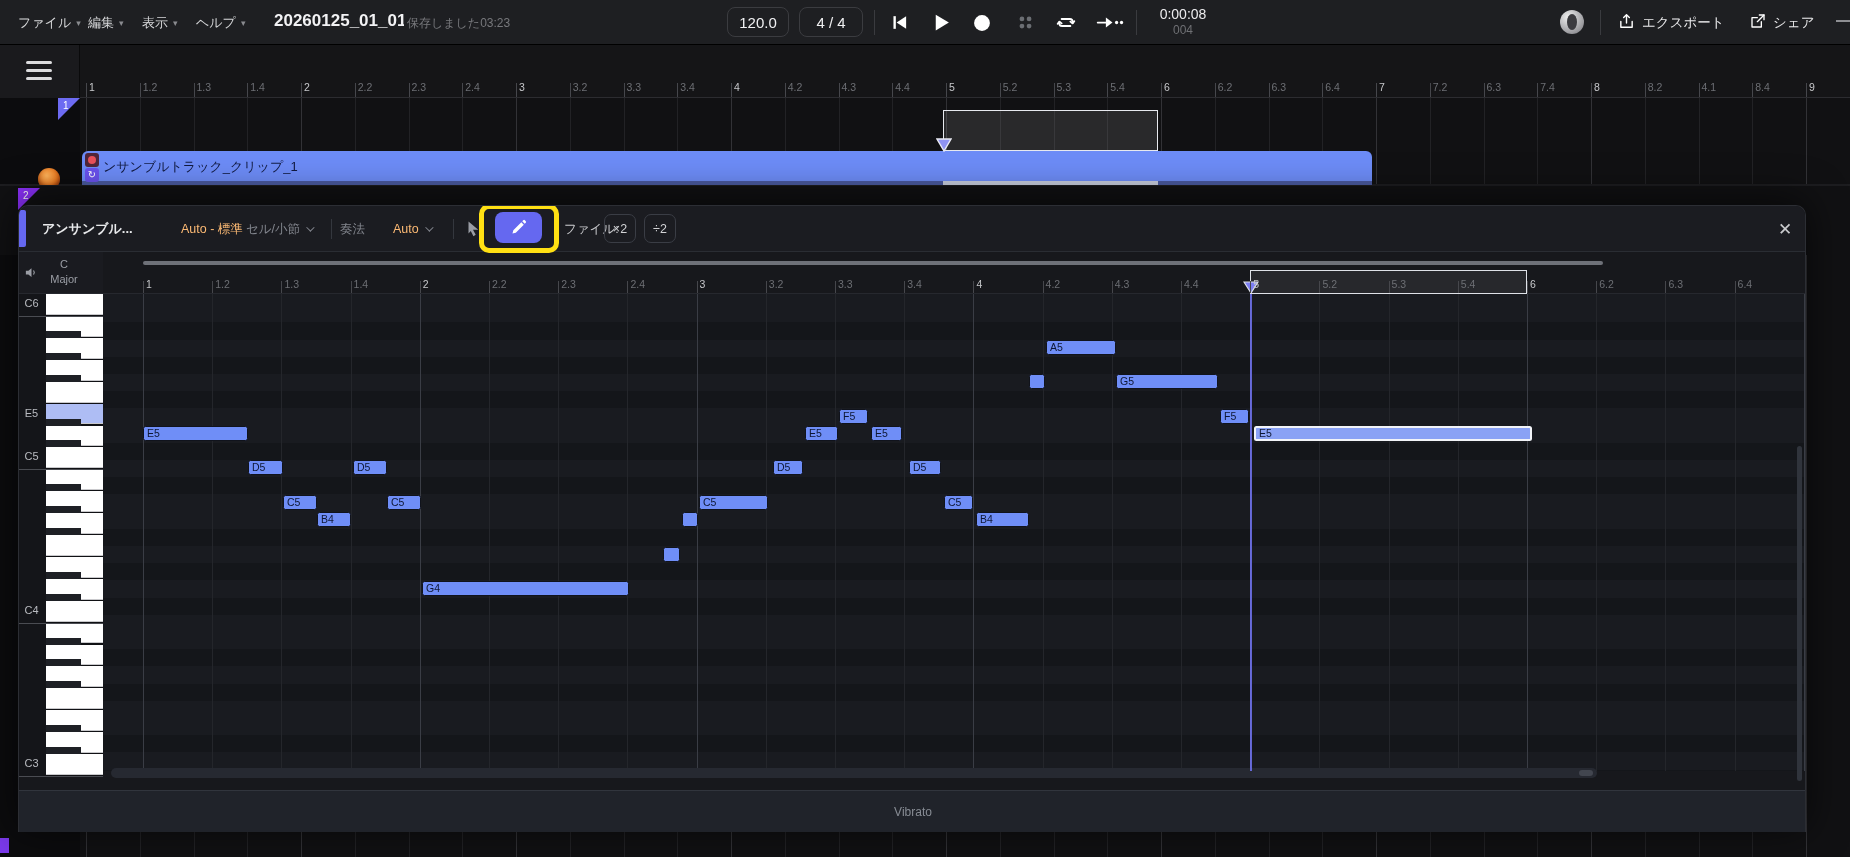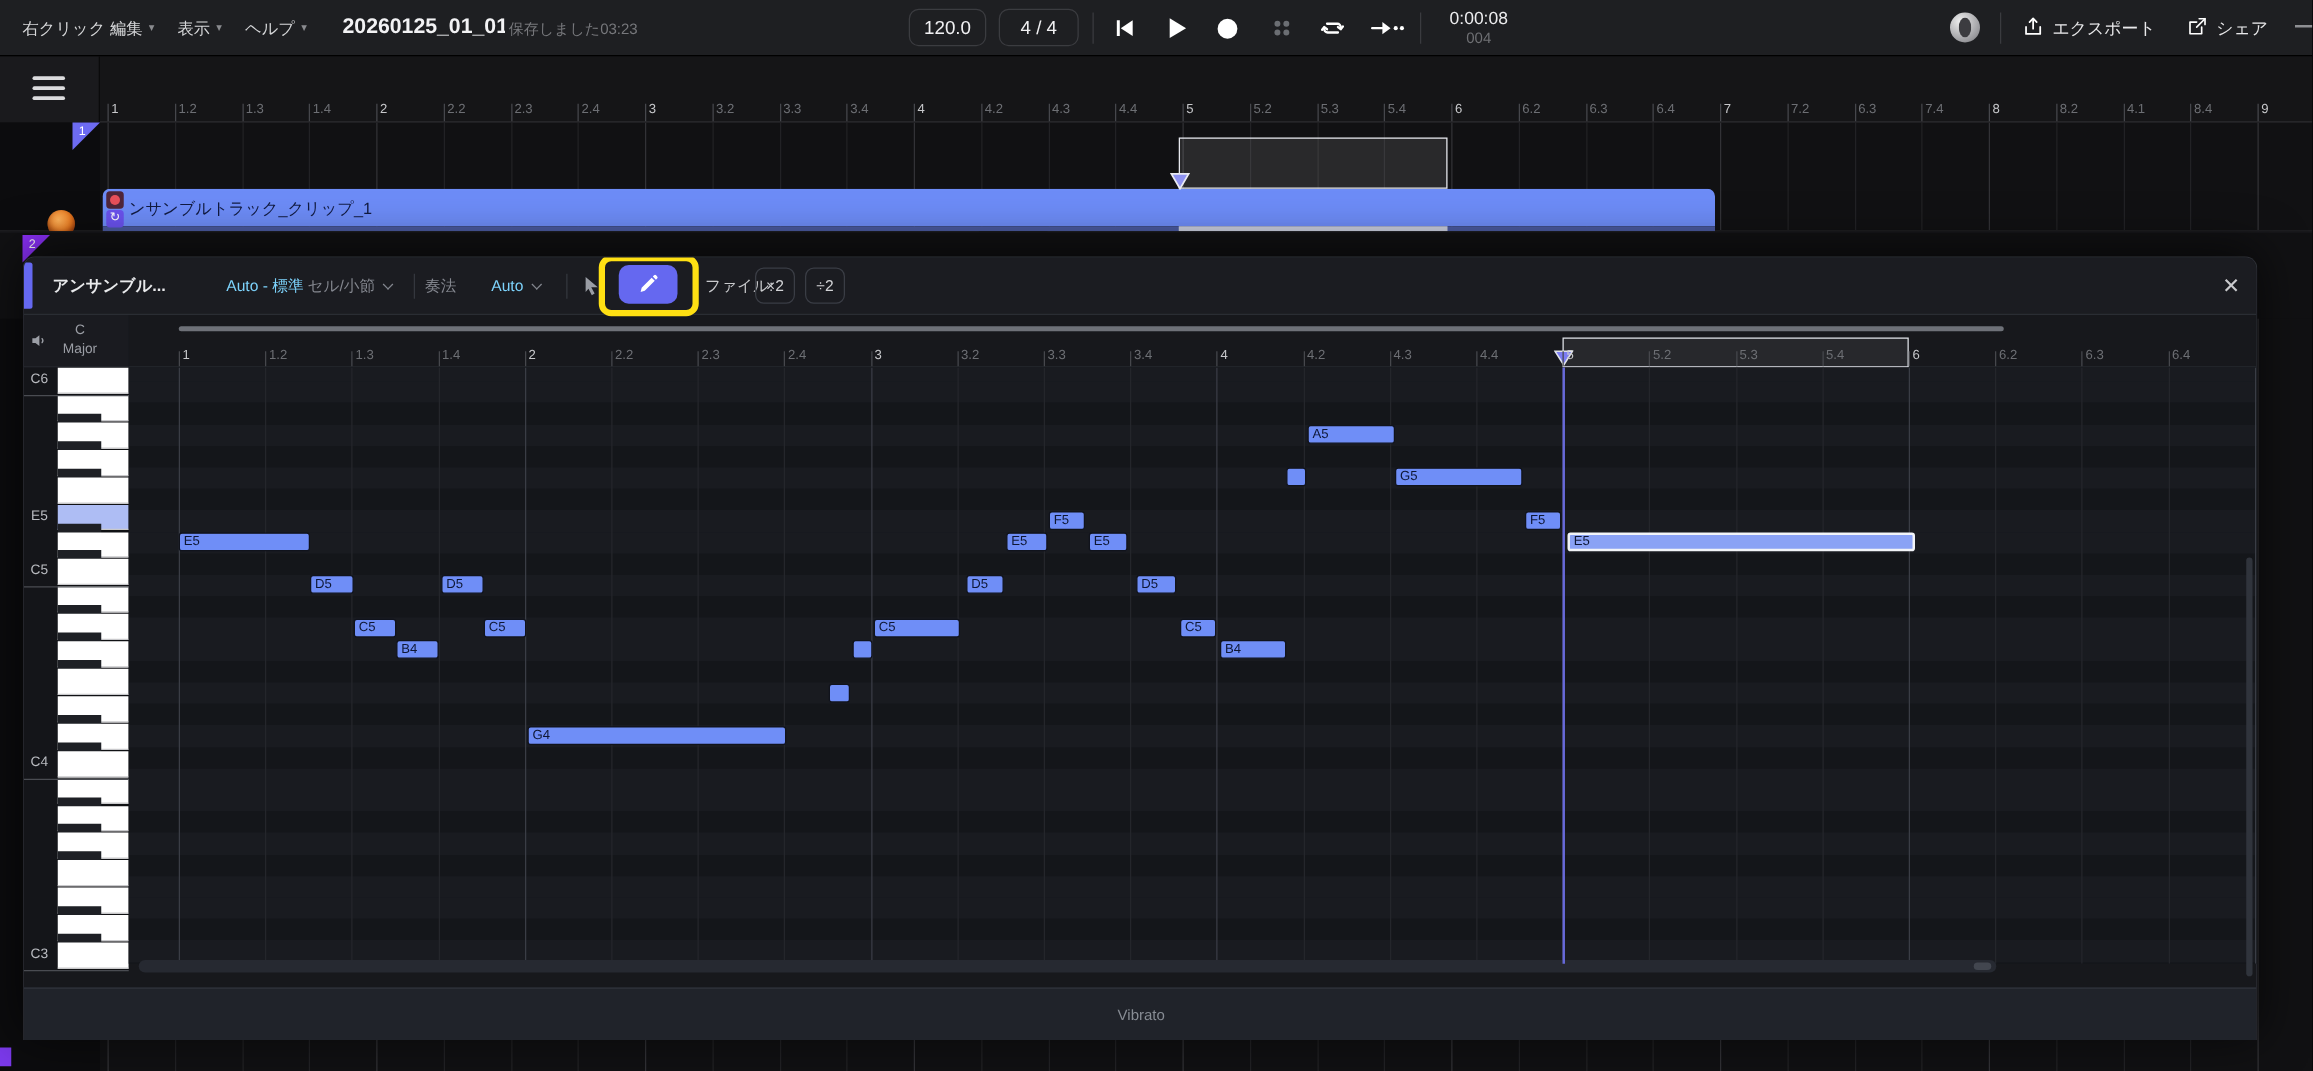--- a/index.html
+++ b/index.html
@@ -64,21 +64,21 @@
   #arr-marker { position:absolute; left:936px; top:40px; }
   #trk2-row { position:absolute; left:0; top:140px; width:1850px; height:70px; background:#111113; border-top:1px solid #1d1d20; }
   #bottom-purple { position:absolute; left:0; top:793px; width:9px; height:15px; background:#7c3aed; }
 
   
   #panel { position:absolute; left:18px; top:205px; width:1788px; height:627px; background:#17181c;
            border:1px solid #2c2e34; border-bottom:none; border-radius:10px 10px 0 0; z-index:20;
            box-shadow:0 -4px 40px rgba(0,0,0,.65); overflow:hidden; }
   #pr-toolbar { position:absolute; left:0; top:0; width:100%; height:46px; background:#1b1c21; border-bottom:1px solid #2a2d33; }
   #pr-accent { position:absolute; left:0; top:4px; width:7px; height:37px; border-radius:0 2px 2px 0; }
-  .tb-text { position:absolute; top:0; height:46px; display:flex; align-items:center; font-size:12.5px; color:#7dd3fc; white-space:nowrap; }
+  .tb-text { position:absolute; top:0; height:46px; display:flex; align-items:center; font-size:12.5px; color:#fdba74; white-space:nowrap; }
   .tb-gray { color:#83868e; }
   .tb-div { position:absolute; top:13px; width:1px; height:20px; background:#34373e; }
   .chev { display:inline-block; width:6px; height:6px; border-right:1.5px solid #83868e; border-bottom:1.5px solid #83868e; transform:rotate(45deg) translateY(-2px); margin-left:6px; }
   #pencil-hl { position:absolute; left:460px; top:-2px; width:80px; height:49px; border:5px solid #ffe013; border-radius:10px; z-index:5; }
   #pencil-btn { position:absolute; left:476px; top:6px; width:47px; height:31px; border-radius:8px; display:flex; align-items:center; justify-content:center; }
   .sq-btn { position:absolute; top:8px; height:29px; border:1px solid #3a3d45; border-radius:7px; color:#d2d3d6; font-size:12.5px; display:flex; align-items:center; justify-content:center; }
   #pr-close { position:absolute; left:1752px; top:9px; width:28px; height:28px; color:#c9cacd; font-size:17px; display:flex; align-items:center; justify-content:center; }
   
   #scale-box { position:absolute; left:0; top:46px; width:84px; height:42px; background:#1a1b20; border-bottom:1px solid #26282e; }
   #scale-root { position:absolute; left:30px; top:6px; width:30px; text-align:center; color:#9b9ea5; font-size:11px; }
@@ -118,21 +118,21 @@
   #v-scroll { position:absolute; left:1778px; top:240px; width:5px; height:335px; border-radius:2.5px; background:#30343c; }
   #vibrato-bar { position:absolute; left:0; top:584px; width:1788px; height:43px; background:#20232a; border-top:1px solid #31353d; border-bottom:1px solid #31353d; display:flex; align-items:center; justify-content:center; color:#878c94; font-size:12px; }
 </style>
 </head>
 <body>
 
 <div id="app">
 
   <div id="topbar">
     <div class="menu-item" style="left:18px">
-        <span>右クリック</span>
+        <span>ファイル</span>
         <span class="menu-caret">▾</span>
       </div>
     <div class="menu-item" style="left:88px">
         <span>編集</span>
         <span class="menu-caret">▾</span>
       </div>
     <div class="menu-item" style="left:142px">
         <span>表示</span>
         <span class="menu-caret">▾</span>
       </div>

